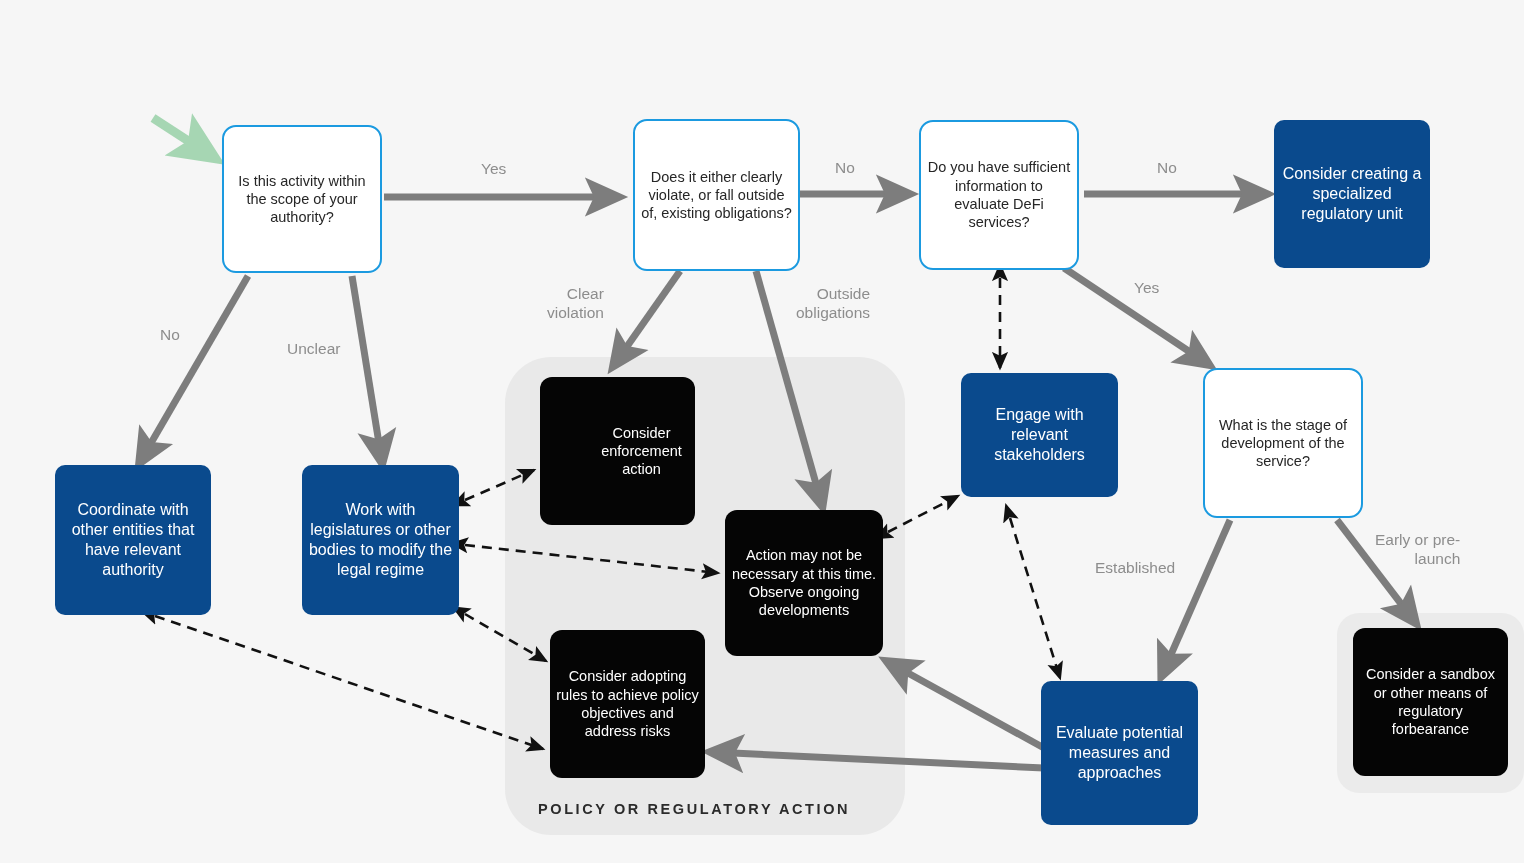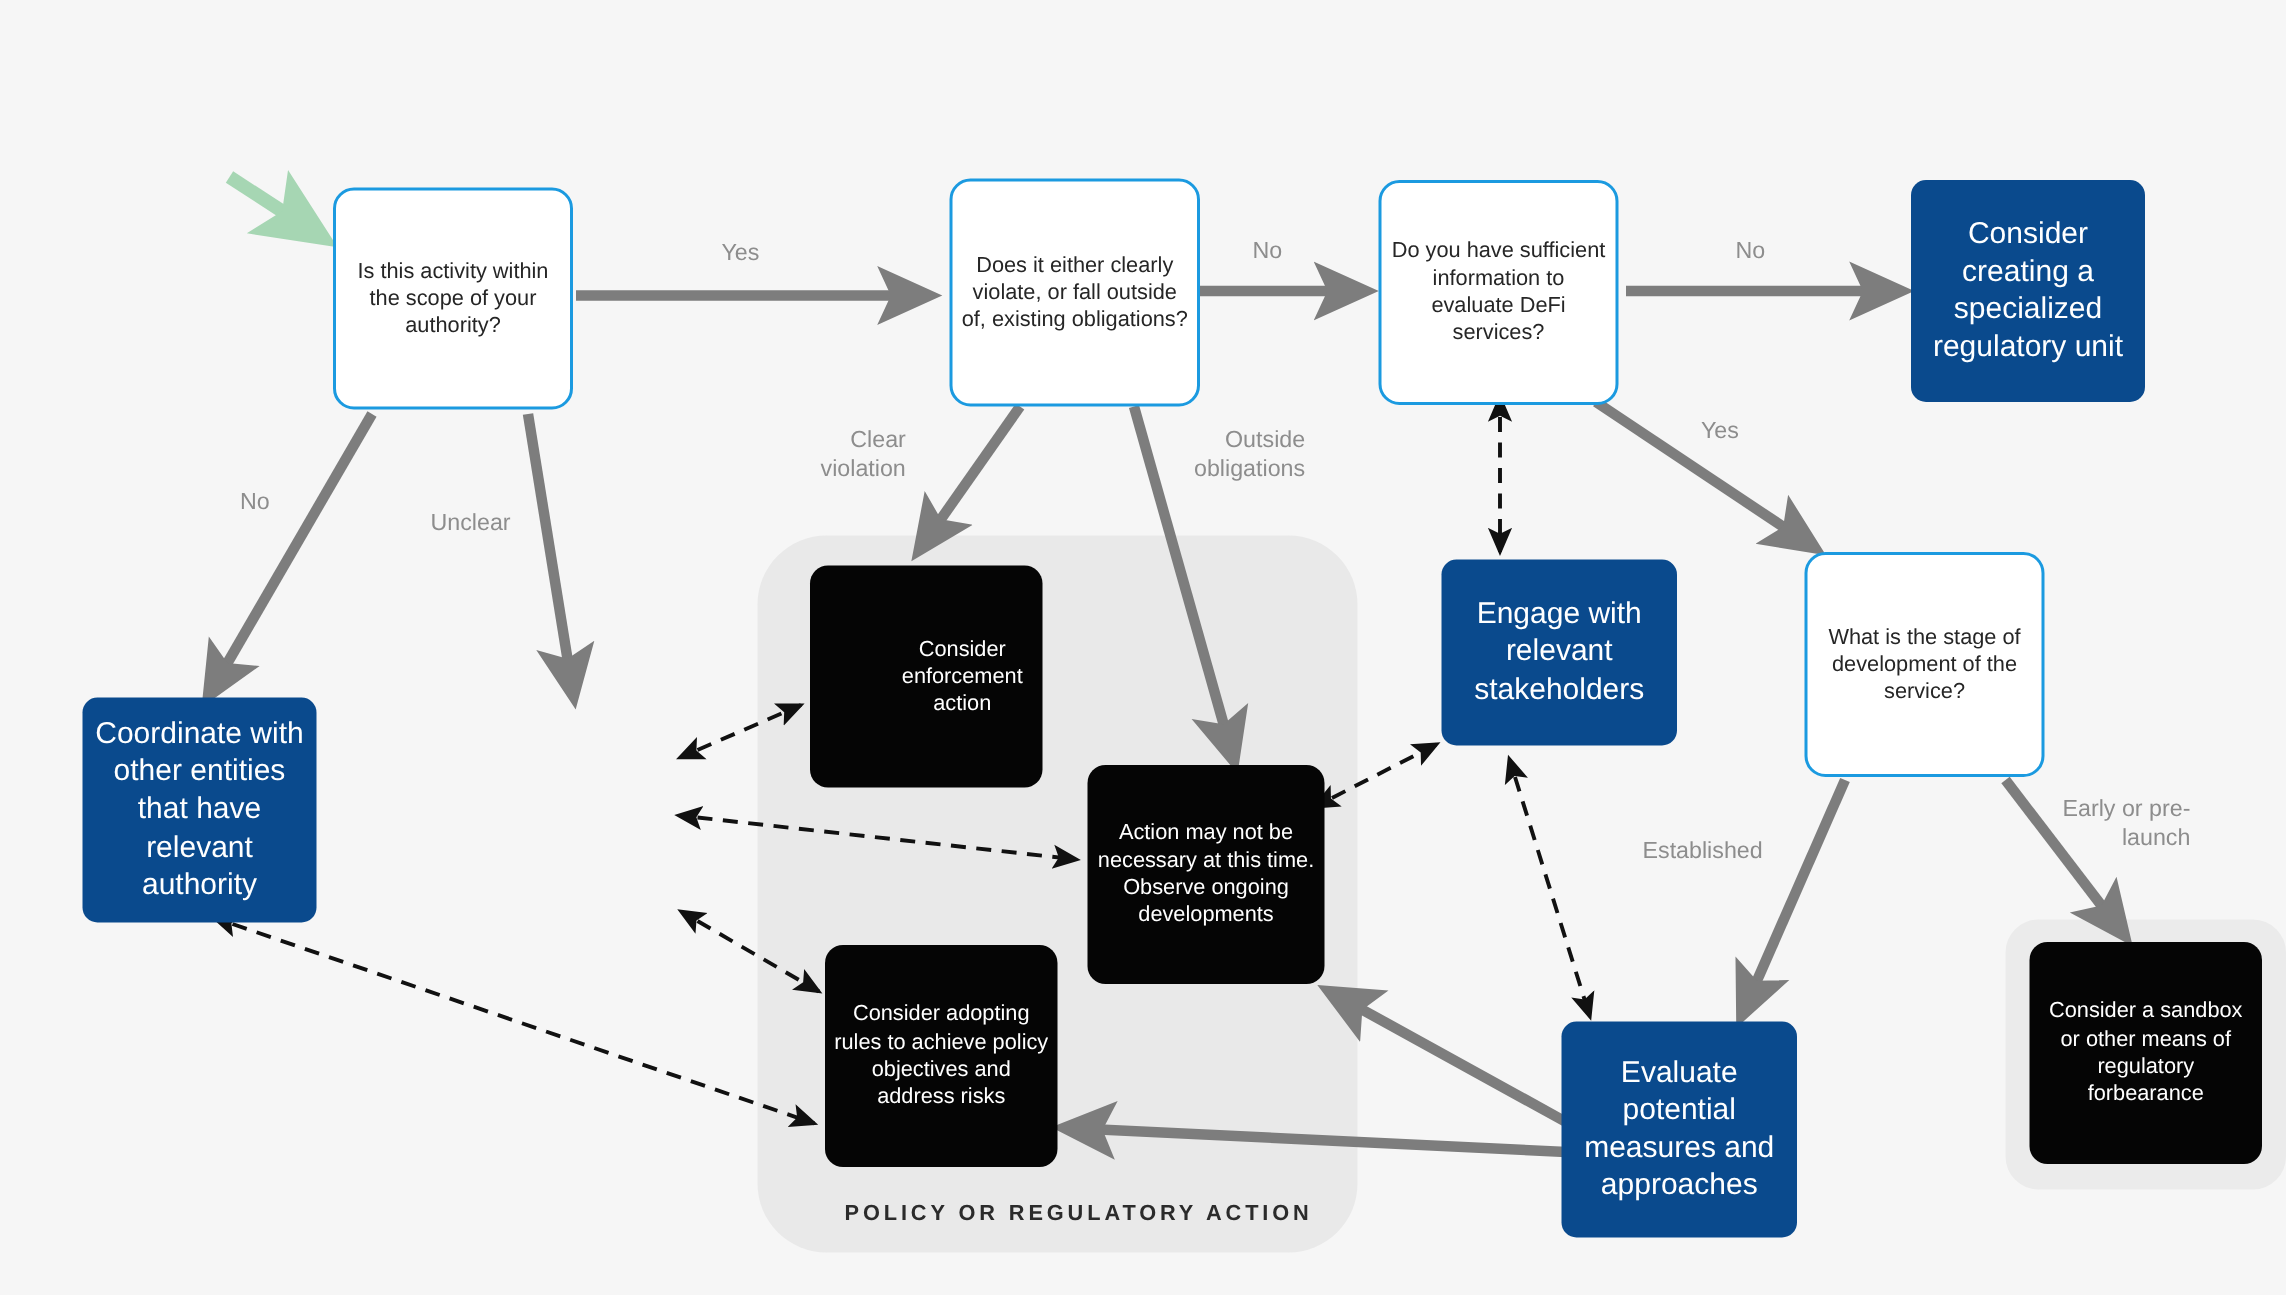--- a/index.html
+++ b/index.html
@@ -4,31 +4,31 @@
 <style>
   html,body{margin:0;padding:0;background:#f6f6f6;}
   body{width:1524px;height:863px;overflow:hidden;font-family:"Liberation Sans",sans-serif;}
   #stage{position:relative;width:1524px;height:863px;background:#f6f6f6;}
   svg.layer{position:absolute;left:0;top:0;width:1524px;height:863px;}
   .node{position:absolute;box-sizing:border-box;display:flex;align-items:center;justify-content:center;text-align:center;}
   .node .txt{display:block;line-height:1.26;padding:2px 6px;}
   
   .decision{background:#ffffff;border:2.5px solid #1b9ae0;border-radius:14px;color:#262626;font-size:14.5px;}
   
-  .action{background:#0a4a8d;border-radius:10px;color:#ffffff;font-size:20px;}
+  .action{background:#0a4a8d;border-radius:10px;color:#ffffff;font-size:16px;}
   
   .outcome{background:#050505;border-radius:12px;color:#ffffff;font-size:14.5px;}
   
   .start-circle{position:absolute;border:13px solid #a6d6b3;border-radius:50%;background:transparent;
       display:flex;align-items:center;justify-content:center;text-align:center;
       color:#009a4e;font-weight:bold;font-size:24px;line-height:1.18;}
   
   .panel{position:absolute;background:#e9e9e9;border-radius:46px;}
   .panel-sm{position:absolute;background:#ebebeb;border-radius:22px;}
-  .panel-label{position:absolute;color:#2b2b2b;font-size:14.5px;letter-spacing:2.6px;font-weight:bold;margin-left:25px;}
+  .panel-label{position:absolute;color:#2b2b2b;font-size:14.5px;letter-spacing:2.6px;font-weight:bold;}
   
   .elabel{position:absolute;color:#8d8d8d;font-size:15.5px;line-height:1.22;text-align:right;white-space:pre-line;}
 </style>
 </head>
 <body>
 
 <div id="stage">
 
   <div class="panel" style="left:505px;top:357px;width:400px;height:478px;"></div>
   <div class="panel-sm" style="left:1337px;top:613px;width:187px;height:180px;"></div>
@@ -117,20 +117,23 @@
   </div>
 
   <div class="node action" style="left:1274px;top:120px;width:156px;height:148px;">
     <span class="txt">Consider creating a specialized regulatory unit</span>
   </div>
 
   <div class="node action" style="left:55px;top:465px;width:156px;height:150px;">
     <span class="txt">Coordinate with other entities that have relevant authority</span>
   </div>
 
+  <div class="node action" style="left:302px;top:465px;width:157px;height:150px;">
+    <span class="txt">Work with legislatures or other bodies to modify the legal regime</span>
+  </div>
 
   <div class="node action" style="left:961px;top:373px;width:157px;height:124px;">
     <span class="txt">Engage with relevant stakeholders</span>
   </div>
 
   <div class="node action" style="left:1041px;top:681px;width:157px;height:144px;">
     <span class="txt">Evaluate potential measures and approaches</span>
   </div>
 
   <div class="node outcome" style="left:540px;top:377px;width:155px;height:148px;padding-left:48px;">

